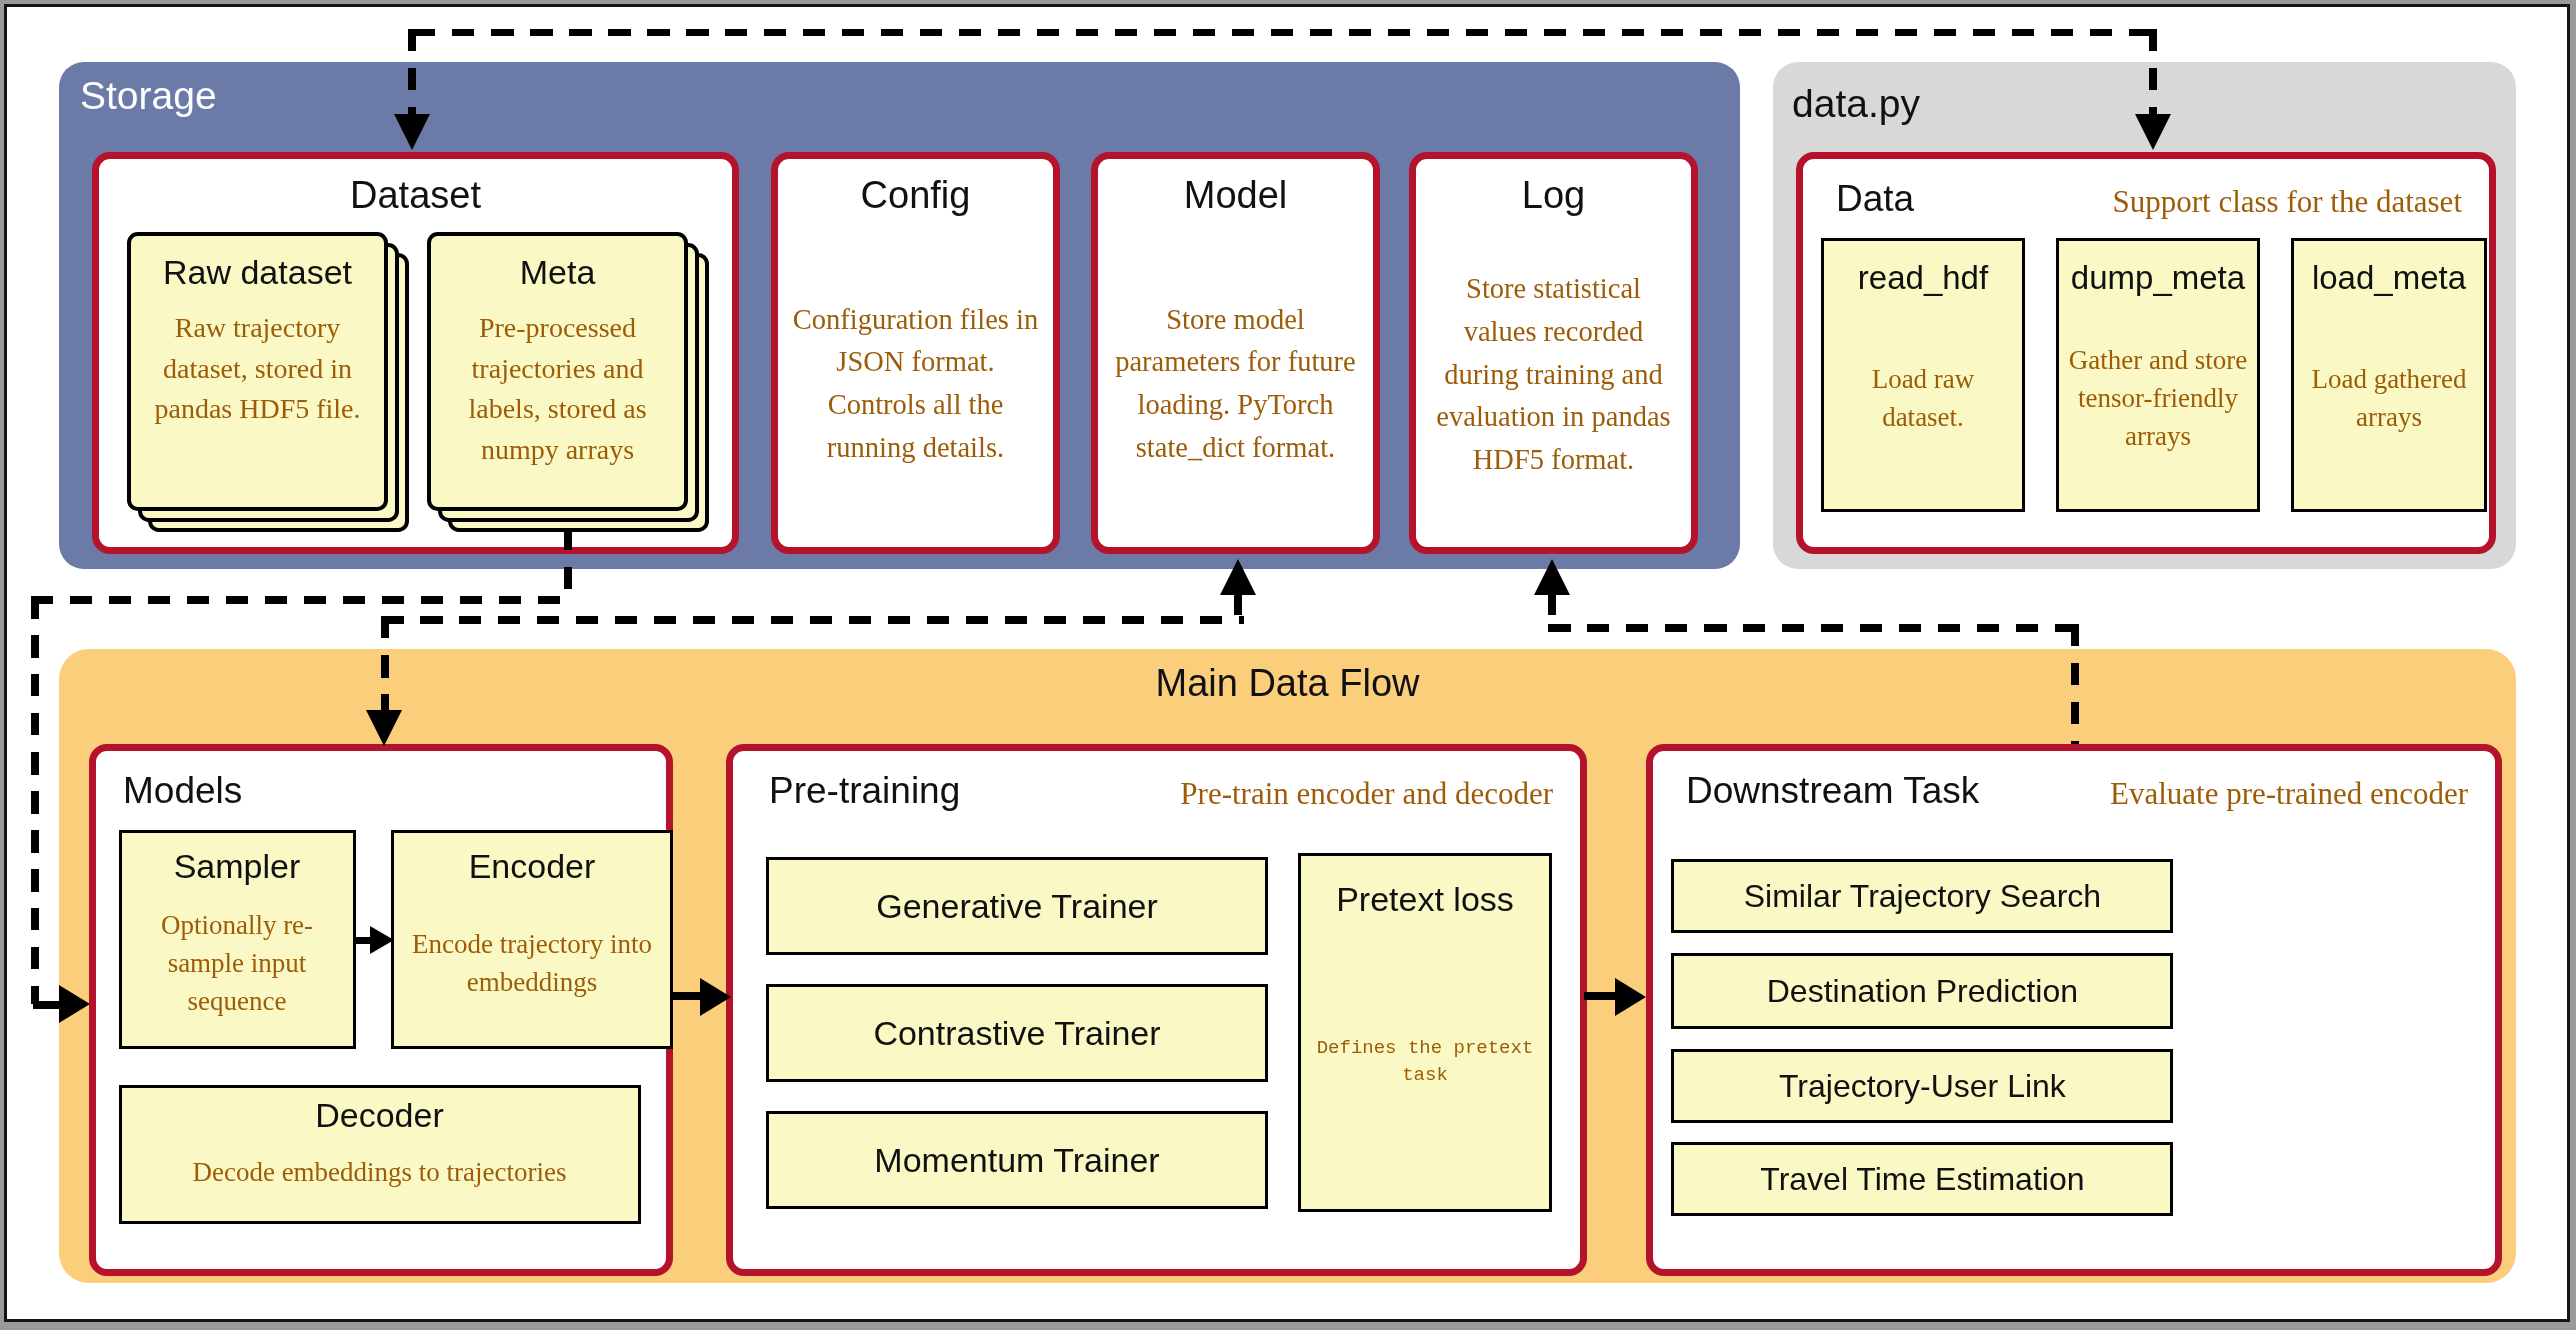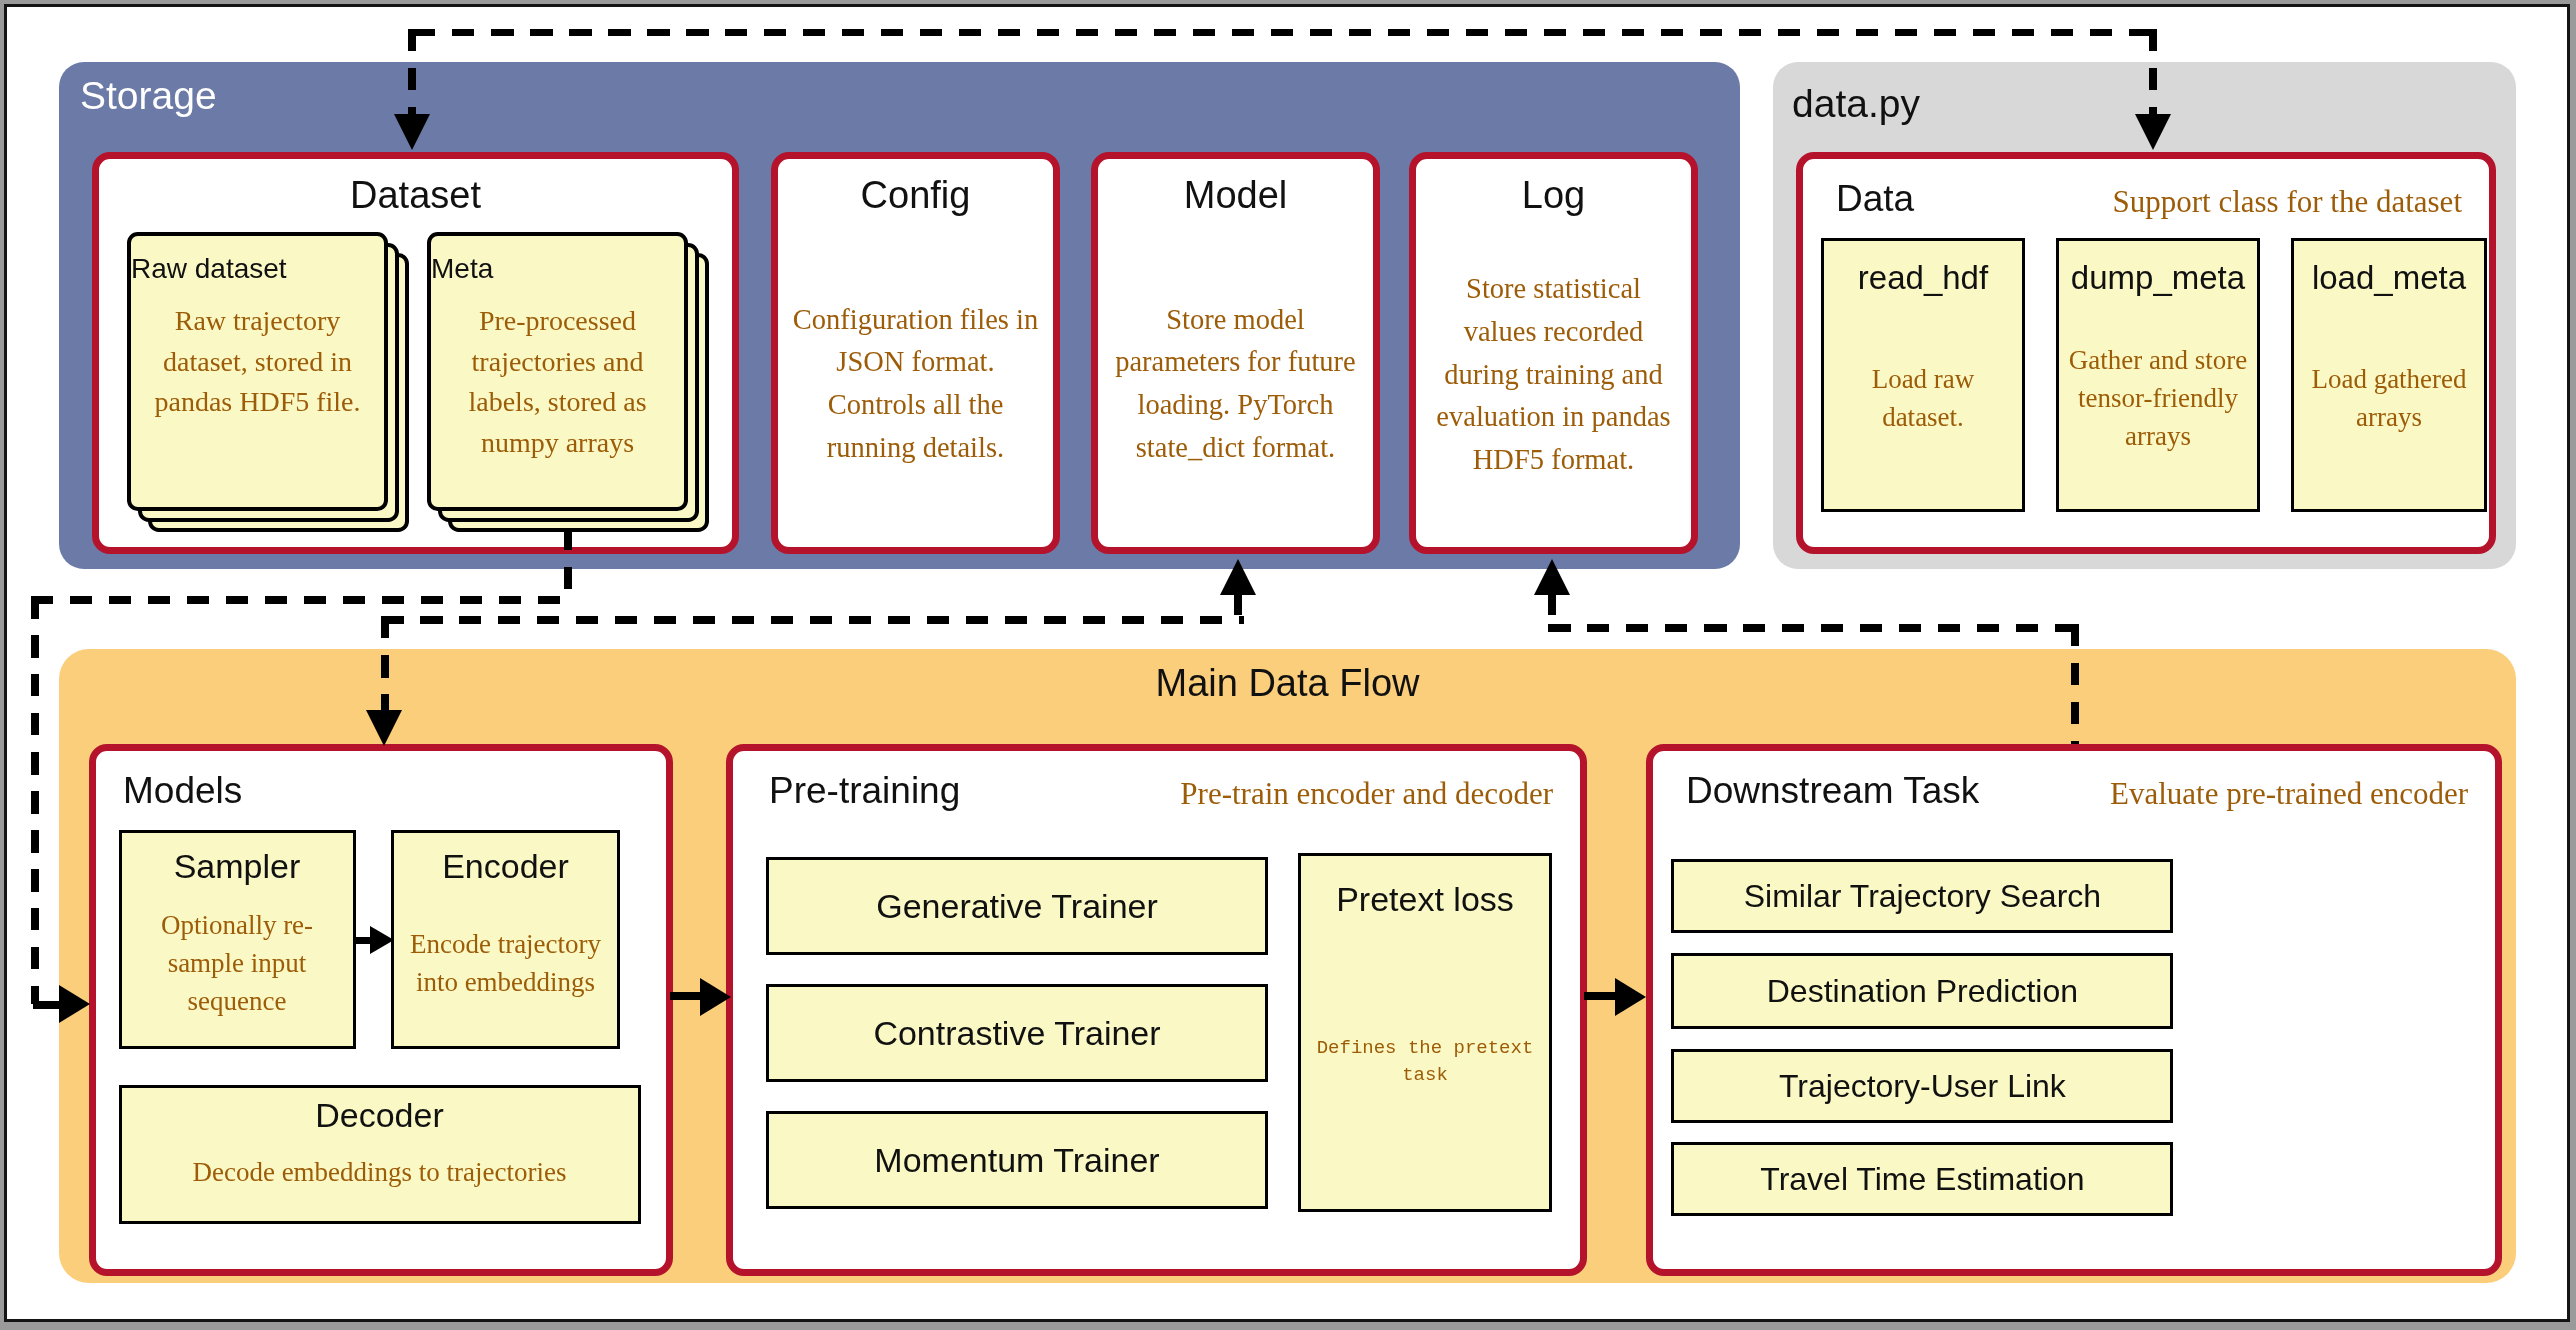--- a/index.html
+++ b/index.html
@@ -49,21 +49,21 @@
 
   
   .stack { position: absolute; }
   .paper {
     position: absolute; box-sizing: border-box; width: 261px; height: 279px;
     background: #faf9c5; border: 4.2px solid #000; border-radius: 10.7px;
   }
   .paper.b2 { left: 21.3px; top: 21.3px; }
   .paper.b1 { left: 10.7px; top: 10.7px; }
   .paper.front { left: 0; top: 0; }
-  .paper-title { margin-top: 16.6px; font-size: 28px; color: #111; }
+  .paper-title { margin-top: 16.6px; text-align: center; font-size: 34px; color: #111; }
   .paper-body {
     margin: 16.6px 8.3px 0 8.3px; text-align: center; font-family: "Liberation Serif", serif;
     font-size: 28px; line-height: 1.45; color: #9d5c08;
   }
 
   
   .ybox {
     position: absolute; box-sizing: border-box; background: #faf9c5; border: 3.6px solid #000;
     display: flex; flex-direction: column; align-items: center;
   }
@@ -168,21 +168,21 @@
 
   <div class="section" id="mainflow"></div>
   <div class="sec-label" id="mainflow-label">Main Data Flow</div>
 
   <div class="wbox" id="models">
     <div class="wbox-title-left" style="left:27px;">Models</div>
     <div class="ybox" style="left:22.5px; top:79px; width:237px; height:219px;">
       <div class="ytitle">Sampler</div>
       <div class="ybody">Optionally re-sample input sequence</div>
     </div>
-    <div class="ybox" style="left:295px; top:79px; width:229px; height:219px;">
+    <div class="ybox" style="left:295px; top:79px; width:282px; height:219px;">
       <div class="ytitle">Encoder</div>
       <div class="ybody">Encode trajectory into embeddings</div>
     </div>
     <div class="ybox" style="left:22.5px; top:334px; width:522px; height:139px;">
       <div class="ytitle" style="margin-top:8.3px;">Decoder</div>
       <div class="ybody" style="padding-top:0;">Decode embeddings to trajectories</div>
     </div>
   </div>
 
   <div class="wbox" id="pretraining">

